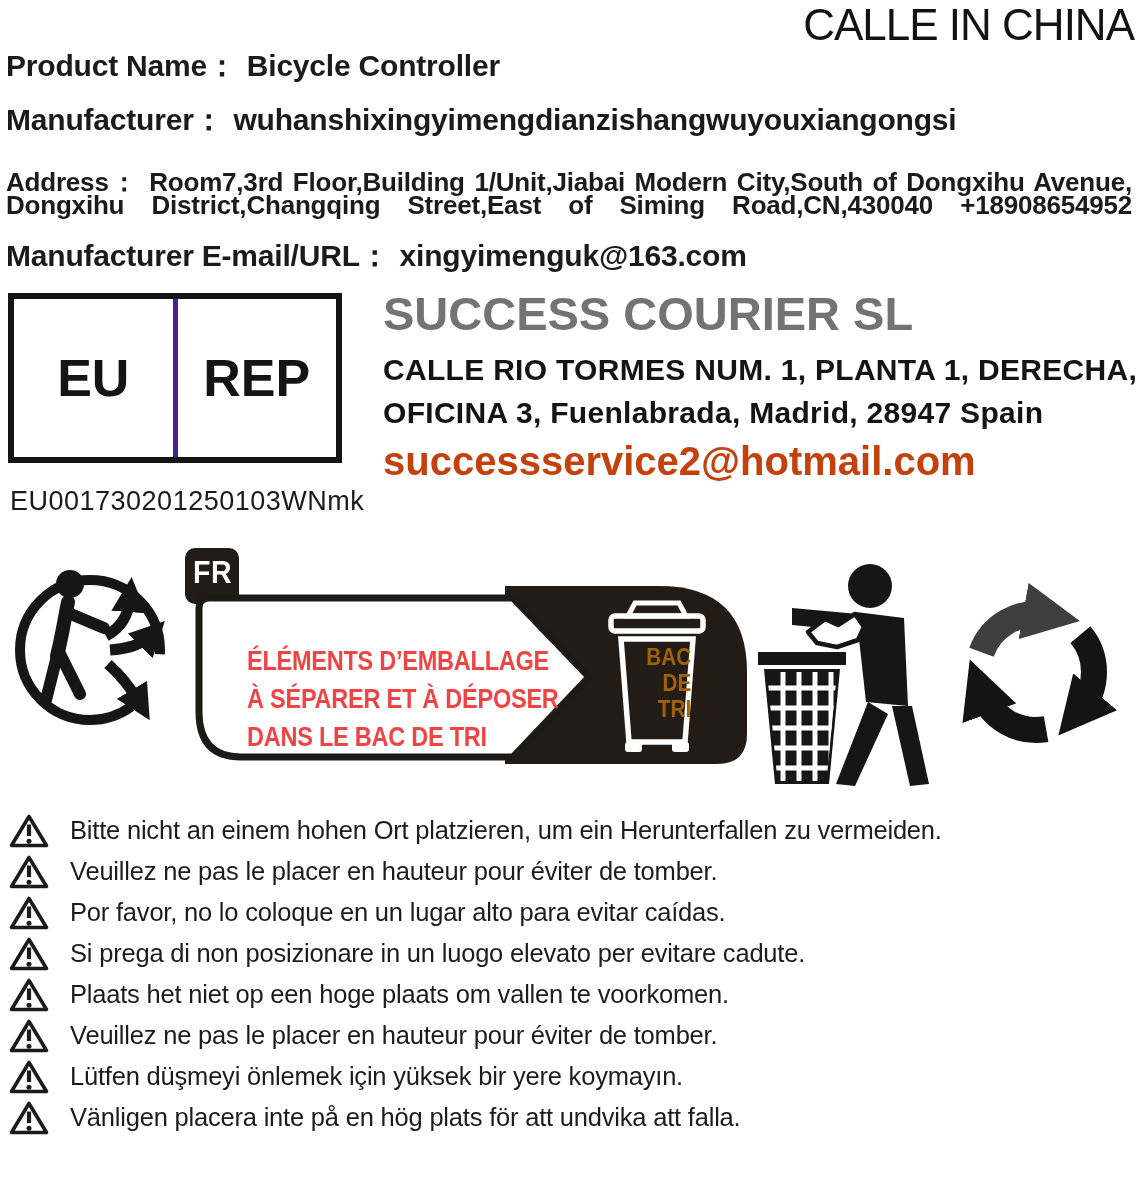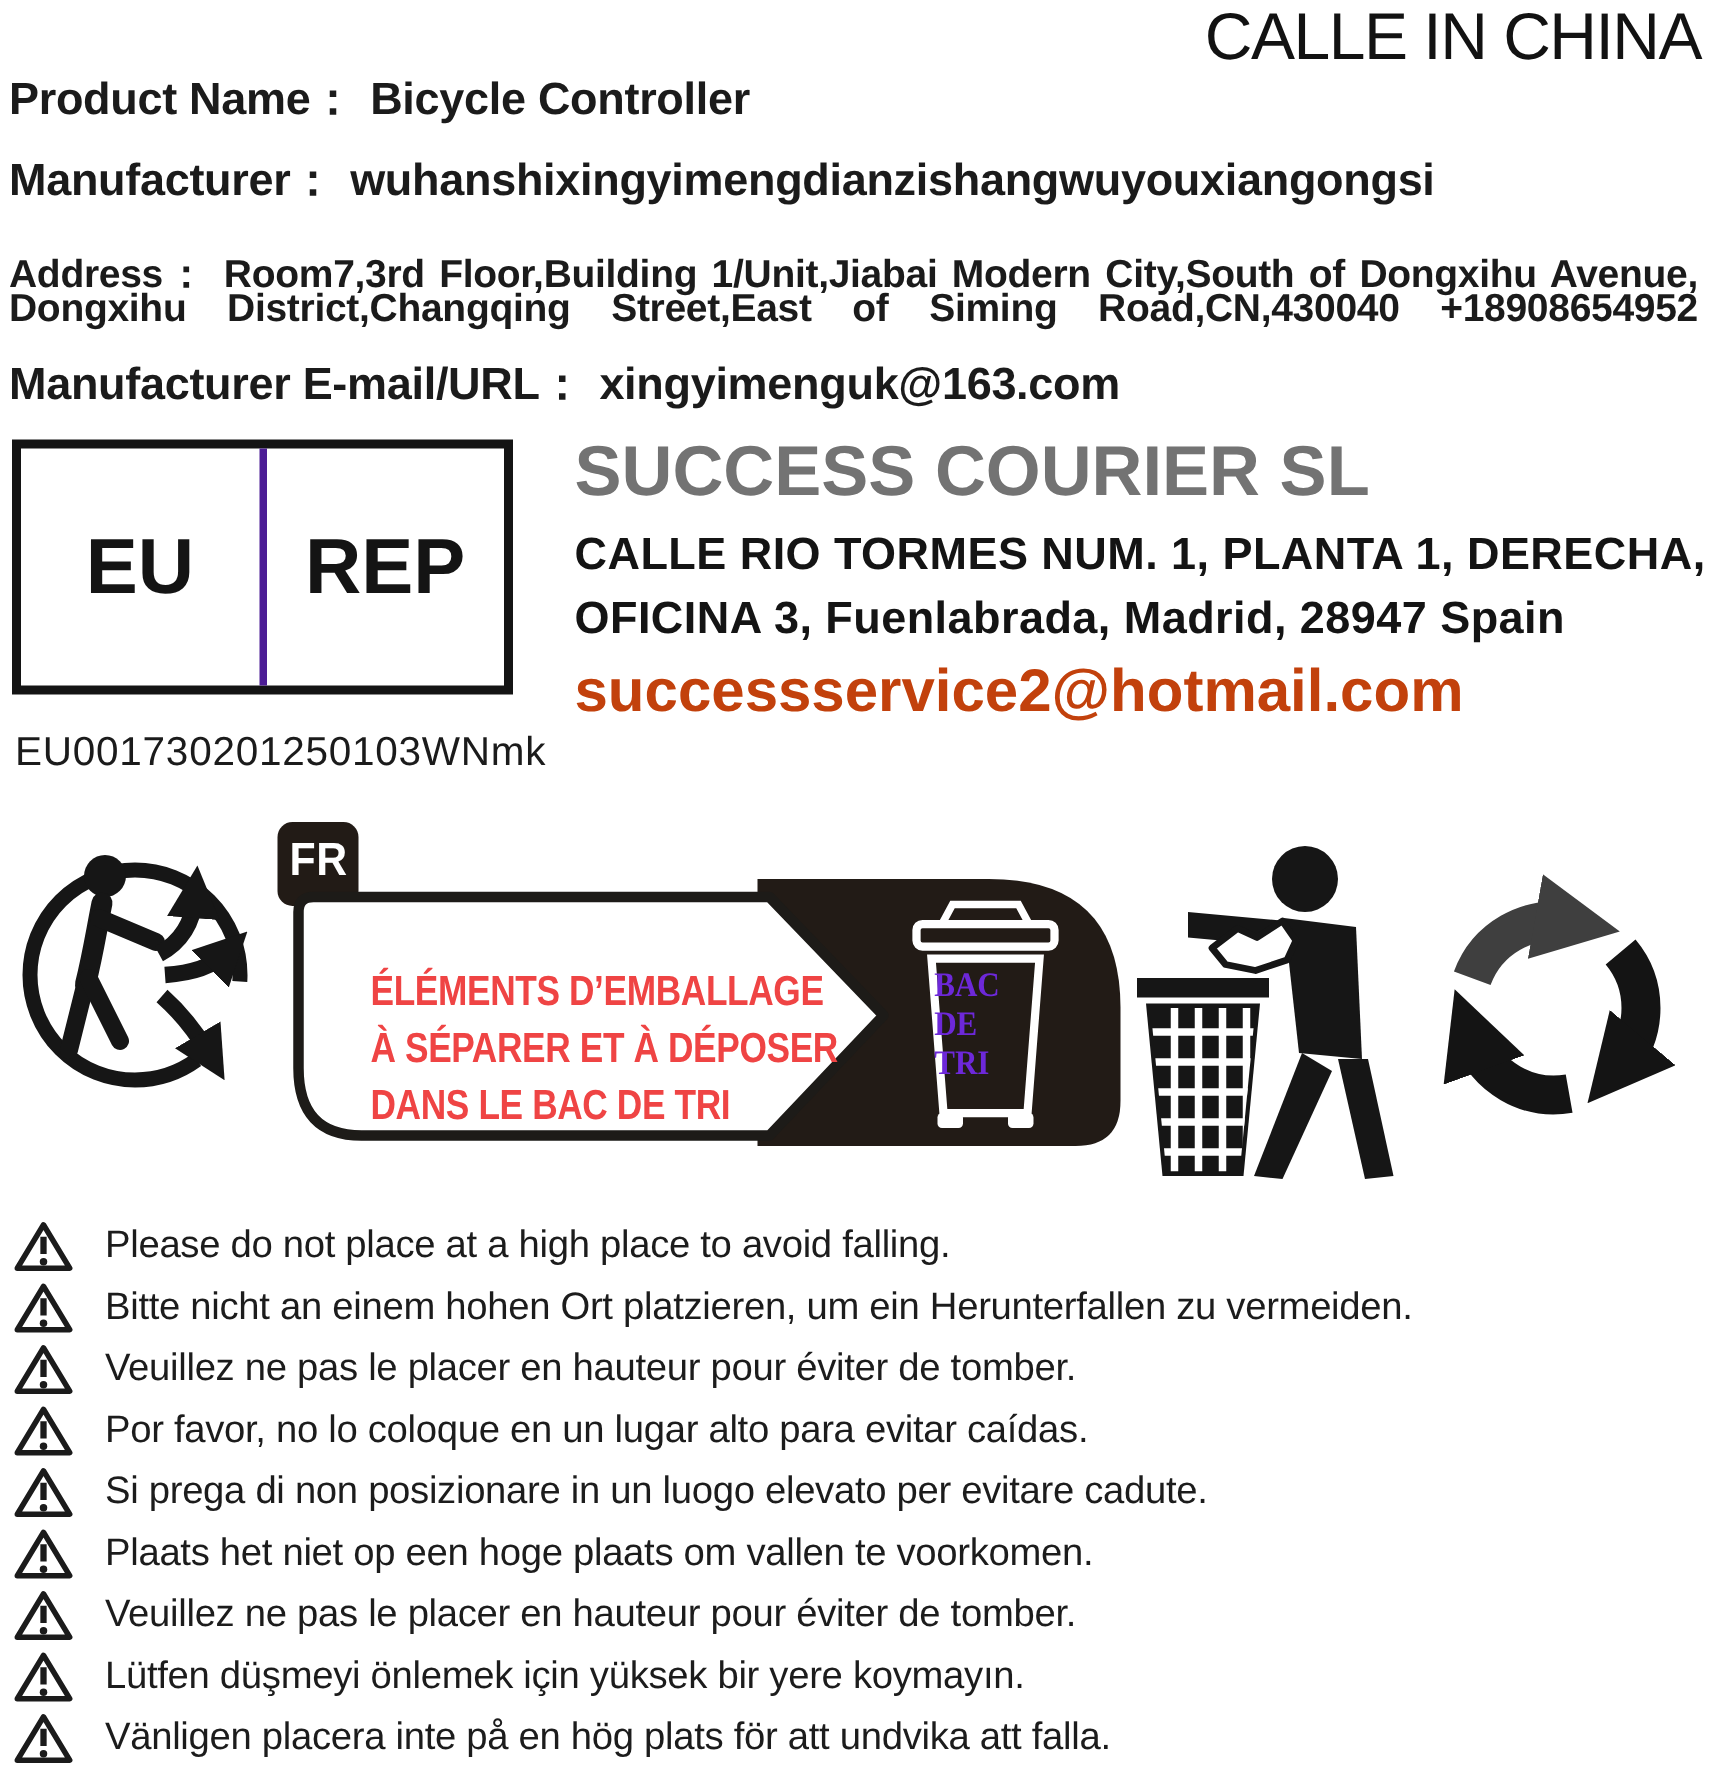--- a/index.html
+++ b/index.html
@@ -36,21 +36,21 @@
 
   
   #triman-logo{left:12px;top:550px;}
   #banner{left:183px;top:546px;width:566px;height:230px;}
   #banner svg{position:absolute;left:0;top:0;}
   #fr-tag{left:10px;top:9px;font-size:31px;font-weight:bold;color:#ffffff;
           transform:scaleX(0.92);transform-origin:left top;letter-spacing:0.5px;}
   #banner-lines{left:64px;top:96px;color:#ef4444;}
   .banner-line{font-size:28px;font-weight:bold;line-height:38px;white-space:nowrap;
                transform:scaleX(0.84);transform-origin:left top;letter-spacing:-0.3px;}
-  #bin-label{left:436px;top:98px;width:76px;text-align:left;color:#6d28d9;font-family:Liberation Serif, serif;}
+  #bin-label{left:436px;top:98px;width:76px;text-align:right;color:#a16207;}
   .bin-line{font-size:23px;font-weight:bold;line-height:26px;transform:scaleX(0.9);transform-origin:center top;}
   #tidy-man{left:752px;top:556px;}
   #recycle{left:938px;top:556px;}
 
   
   #warnings{left:8px;top:810px;width:1128px;}
   .warn-row{display:flex;align-items:center;height:41px;}
   .warn-row svg{width:42px;height:36px;flex:0 0 42px;margin-right:20px;}
   .warn-text{font-size:25.5px;letter-spacing:-0.2px;color:#1c1c1c;white-space:nowrap;}
 </style>
@@ -177,26 +177,20 @@
   <path d="M43.5,96.2 A58,58 0 0 1 108.1,59.0" fill="none" stroke="#3f3f3f" stroke-width="26" marker-end="url(#ah-gray)"></path>
   <path d="M142.4,78.7 A58,58 0 0 1 142.4,153.3" fill="none" stroke="#141414" stroke-width="26" marker-end="url(#ah-blk2)"></path>
   <path d="M108.1,173.1 A58,58 0 0 1 43.5,135.8" fill="none" stroke="#141414" stroke-width="26" marker-end="url(#ah-blk2)"></path>
 </svg>
 
 <div class="abs" id="warnings">
   <div class="warn-row">
       <svg>
         <use href="#warn-tri"></use>
       </svg>
-      <span class="warn-text">Please do not place at a high place to avoid falling.</span>
-    </div>
-  <div class="warn-row">
-      <svg>
-        <use href="#warn-tri"></use>
-      </svg>
       <span class="warn-text">Bitte nicht an einem hohen Ort platzieren, um ein Herunterfallen zu vermeiden.</span>
     </div>
   <div class="warn-row">
       <svg>
         <use href="#warn-tri"></use>
       </svg>
       <span class="warn-text">Veuillez ne pas le placer en hauteur pour éviter de tomber.</span>
     </div>
   <div class="warn-row">
       <svg>

